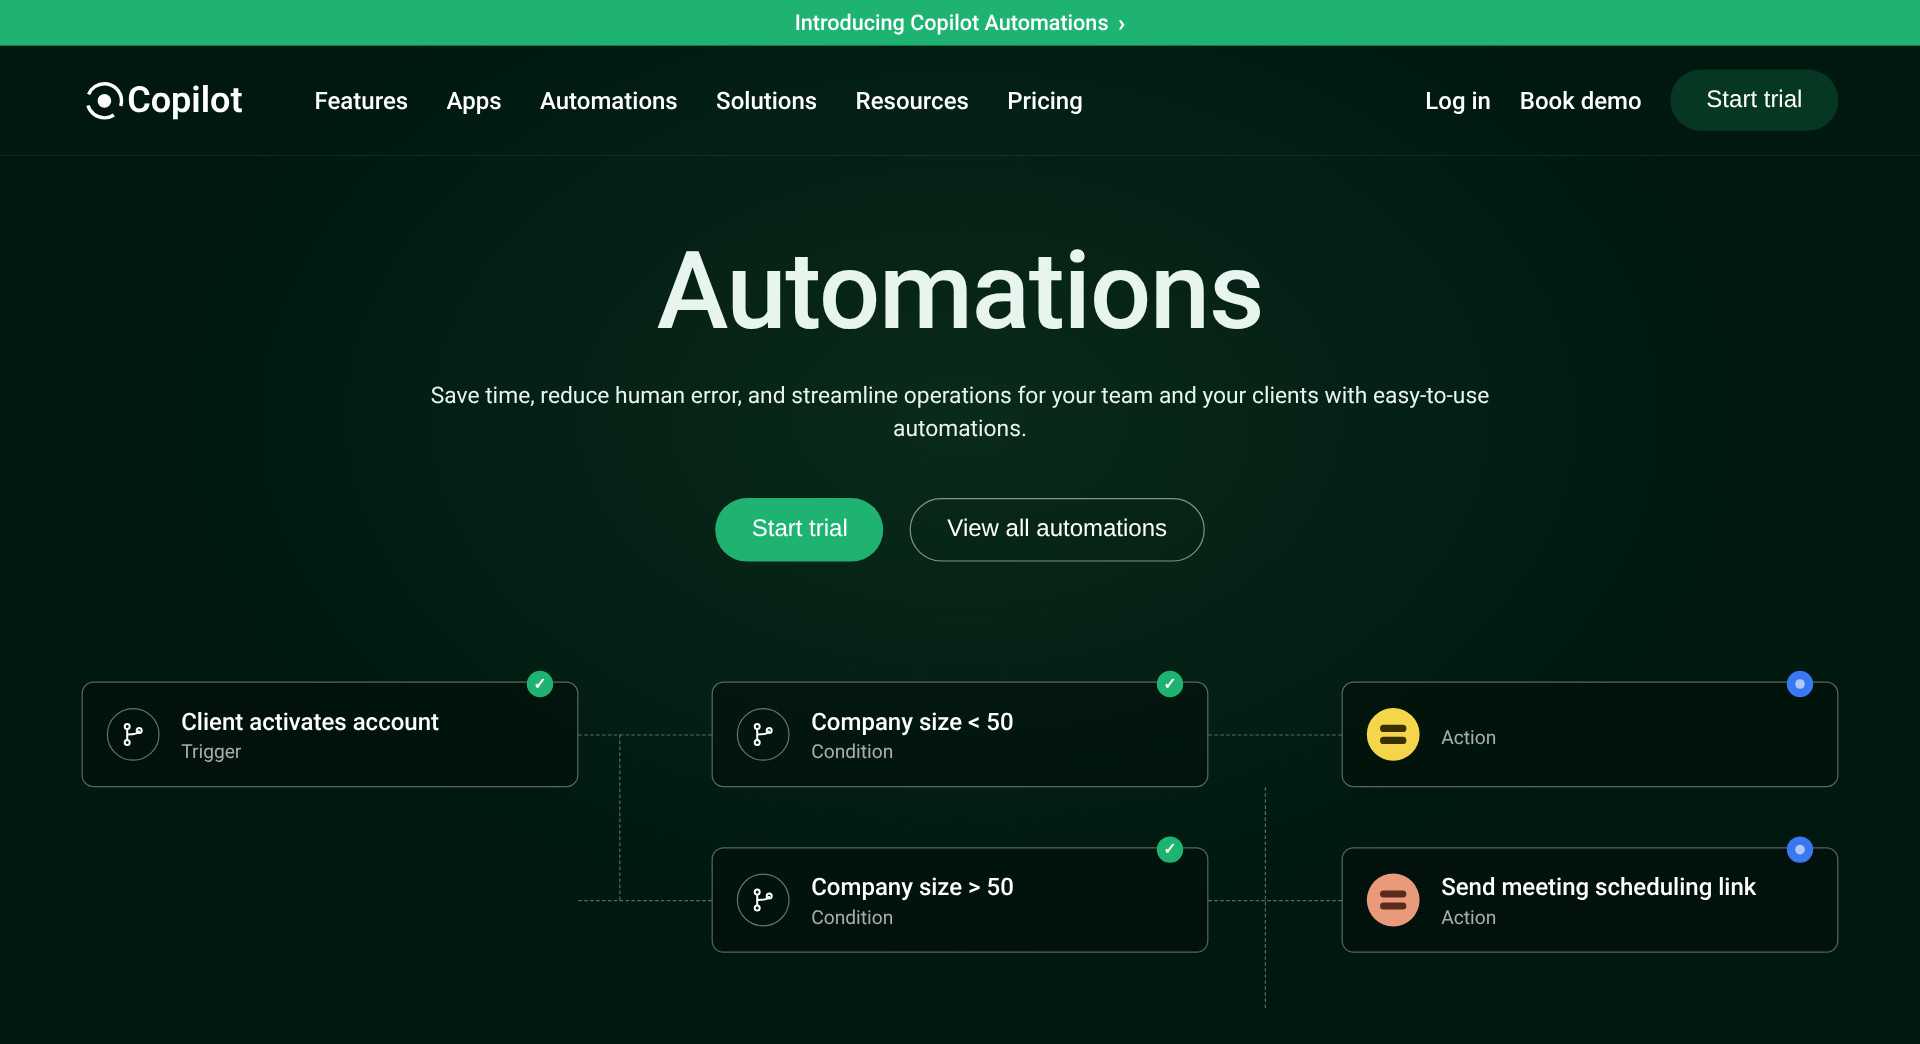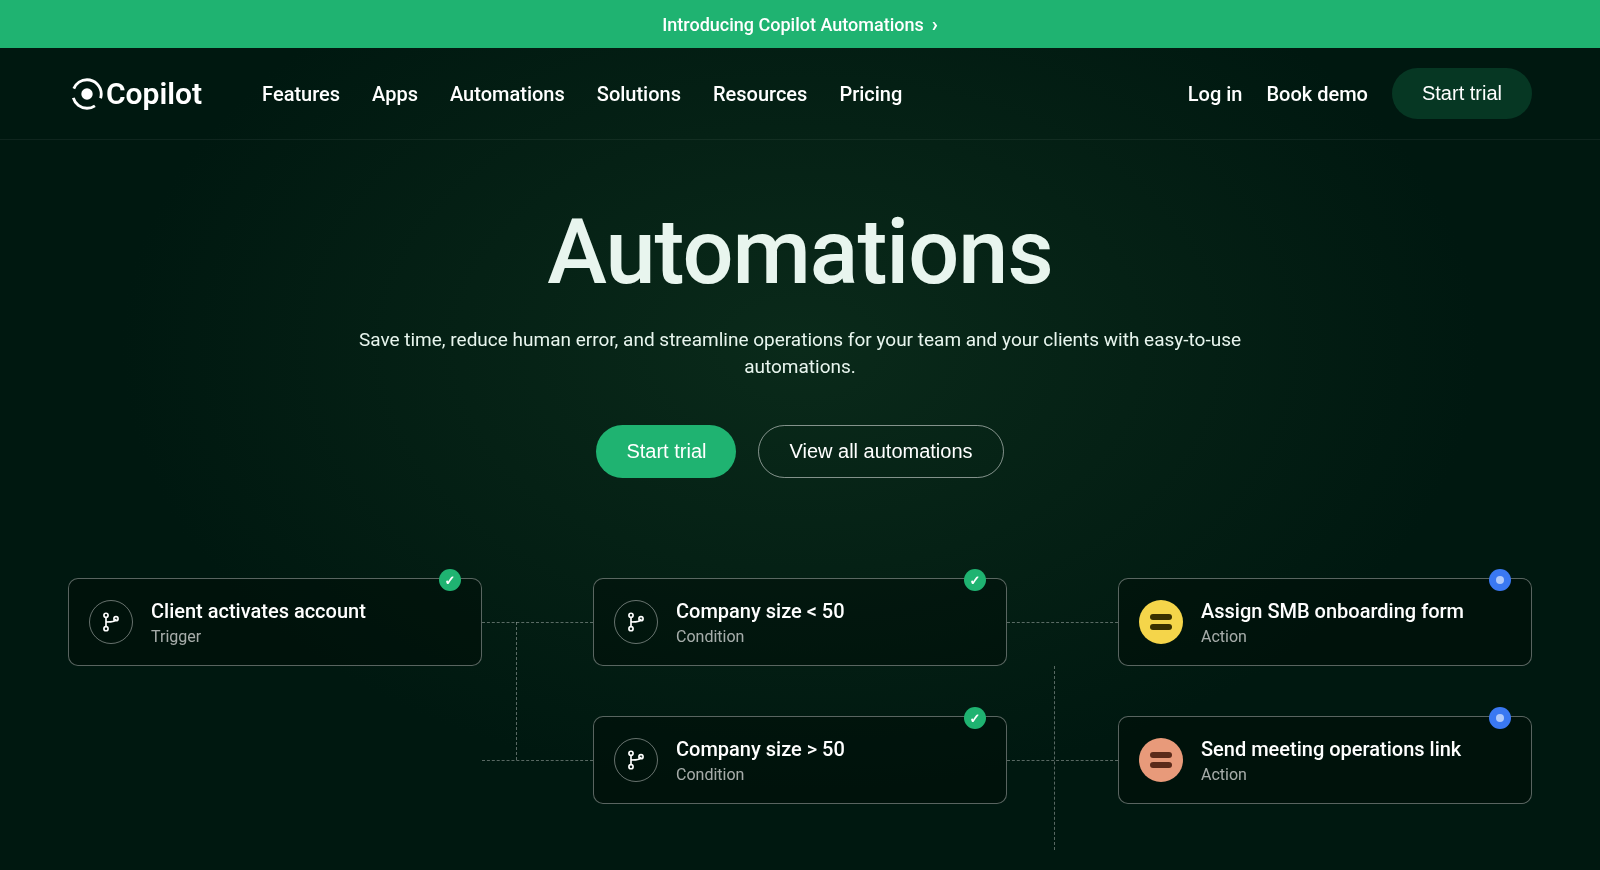--- a/index.html
+++ b/index.html
@@ -7,21 +7,21 @@
   font-family: -apple-system, BlinkMacSystemFont, "Segoe UI", Roboto, Helvetica, Arial, sans-serif;
   background: #001810;
   background: radial-gradient(ellipse at center 40%, #0a2a1a 0%, #001810 60%);
   color: #fff;
   width: 1600px;
   height: 870px;
   overflow: hidden;
 }
 .banner {
   background: #1fb371;
-  height: 48px;
+  height: 38px;
   display: flex;
   align-items: center;
   justify-content: center;
   gap: 8px;
   cursor: pointer;
 }
 .banner-text {
   color: #fff;
   font-size: 18px;
   font-weight: 500;
@@ -281,21 +281,20 @@
     <div class="connector-h"></div>
     <div class="flow-card">
       <div class="badge badge-blue"></div>
       <div class="card-icon yellow">
         <div class="icon-bars">
             <span></span>
             <span></span>
           </div>
       </div>
       <div>
-        <div class="card-title">Assign SMB onboarding form</div>
         <div class="card-sub">Action</div>
       </div>
     </div>
   </div>
 
   <div class="conn-v" style="left:448px; top:44px; height:138px;"></div>
   <div class="conn-v" style="left:986px; top:88px; height:184px;"></div>
 
   <div class="flow-row row2">
     <div class="spacer-card"></div>
@@ -318,19 +317,19 @@
     <div class="connector-h"></div>
     <div class="flow-card">
       <div class="badge badge-blue"></div>
       <div class="card-icon peach">
         <div class="icon-bars">
             <span></span>
             <span></span>
           </div>
       </div>
       <div>
-        <div class="card-title">Send meeting operations link</div>
+        <div class="card-title">Send meeting scheduling link</div>
         <div class="card-sub">Action</div>
       </div>
     </div>
   </div>
 
 </div>
 
 </body></html>

